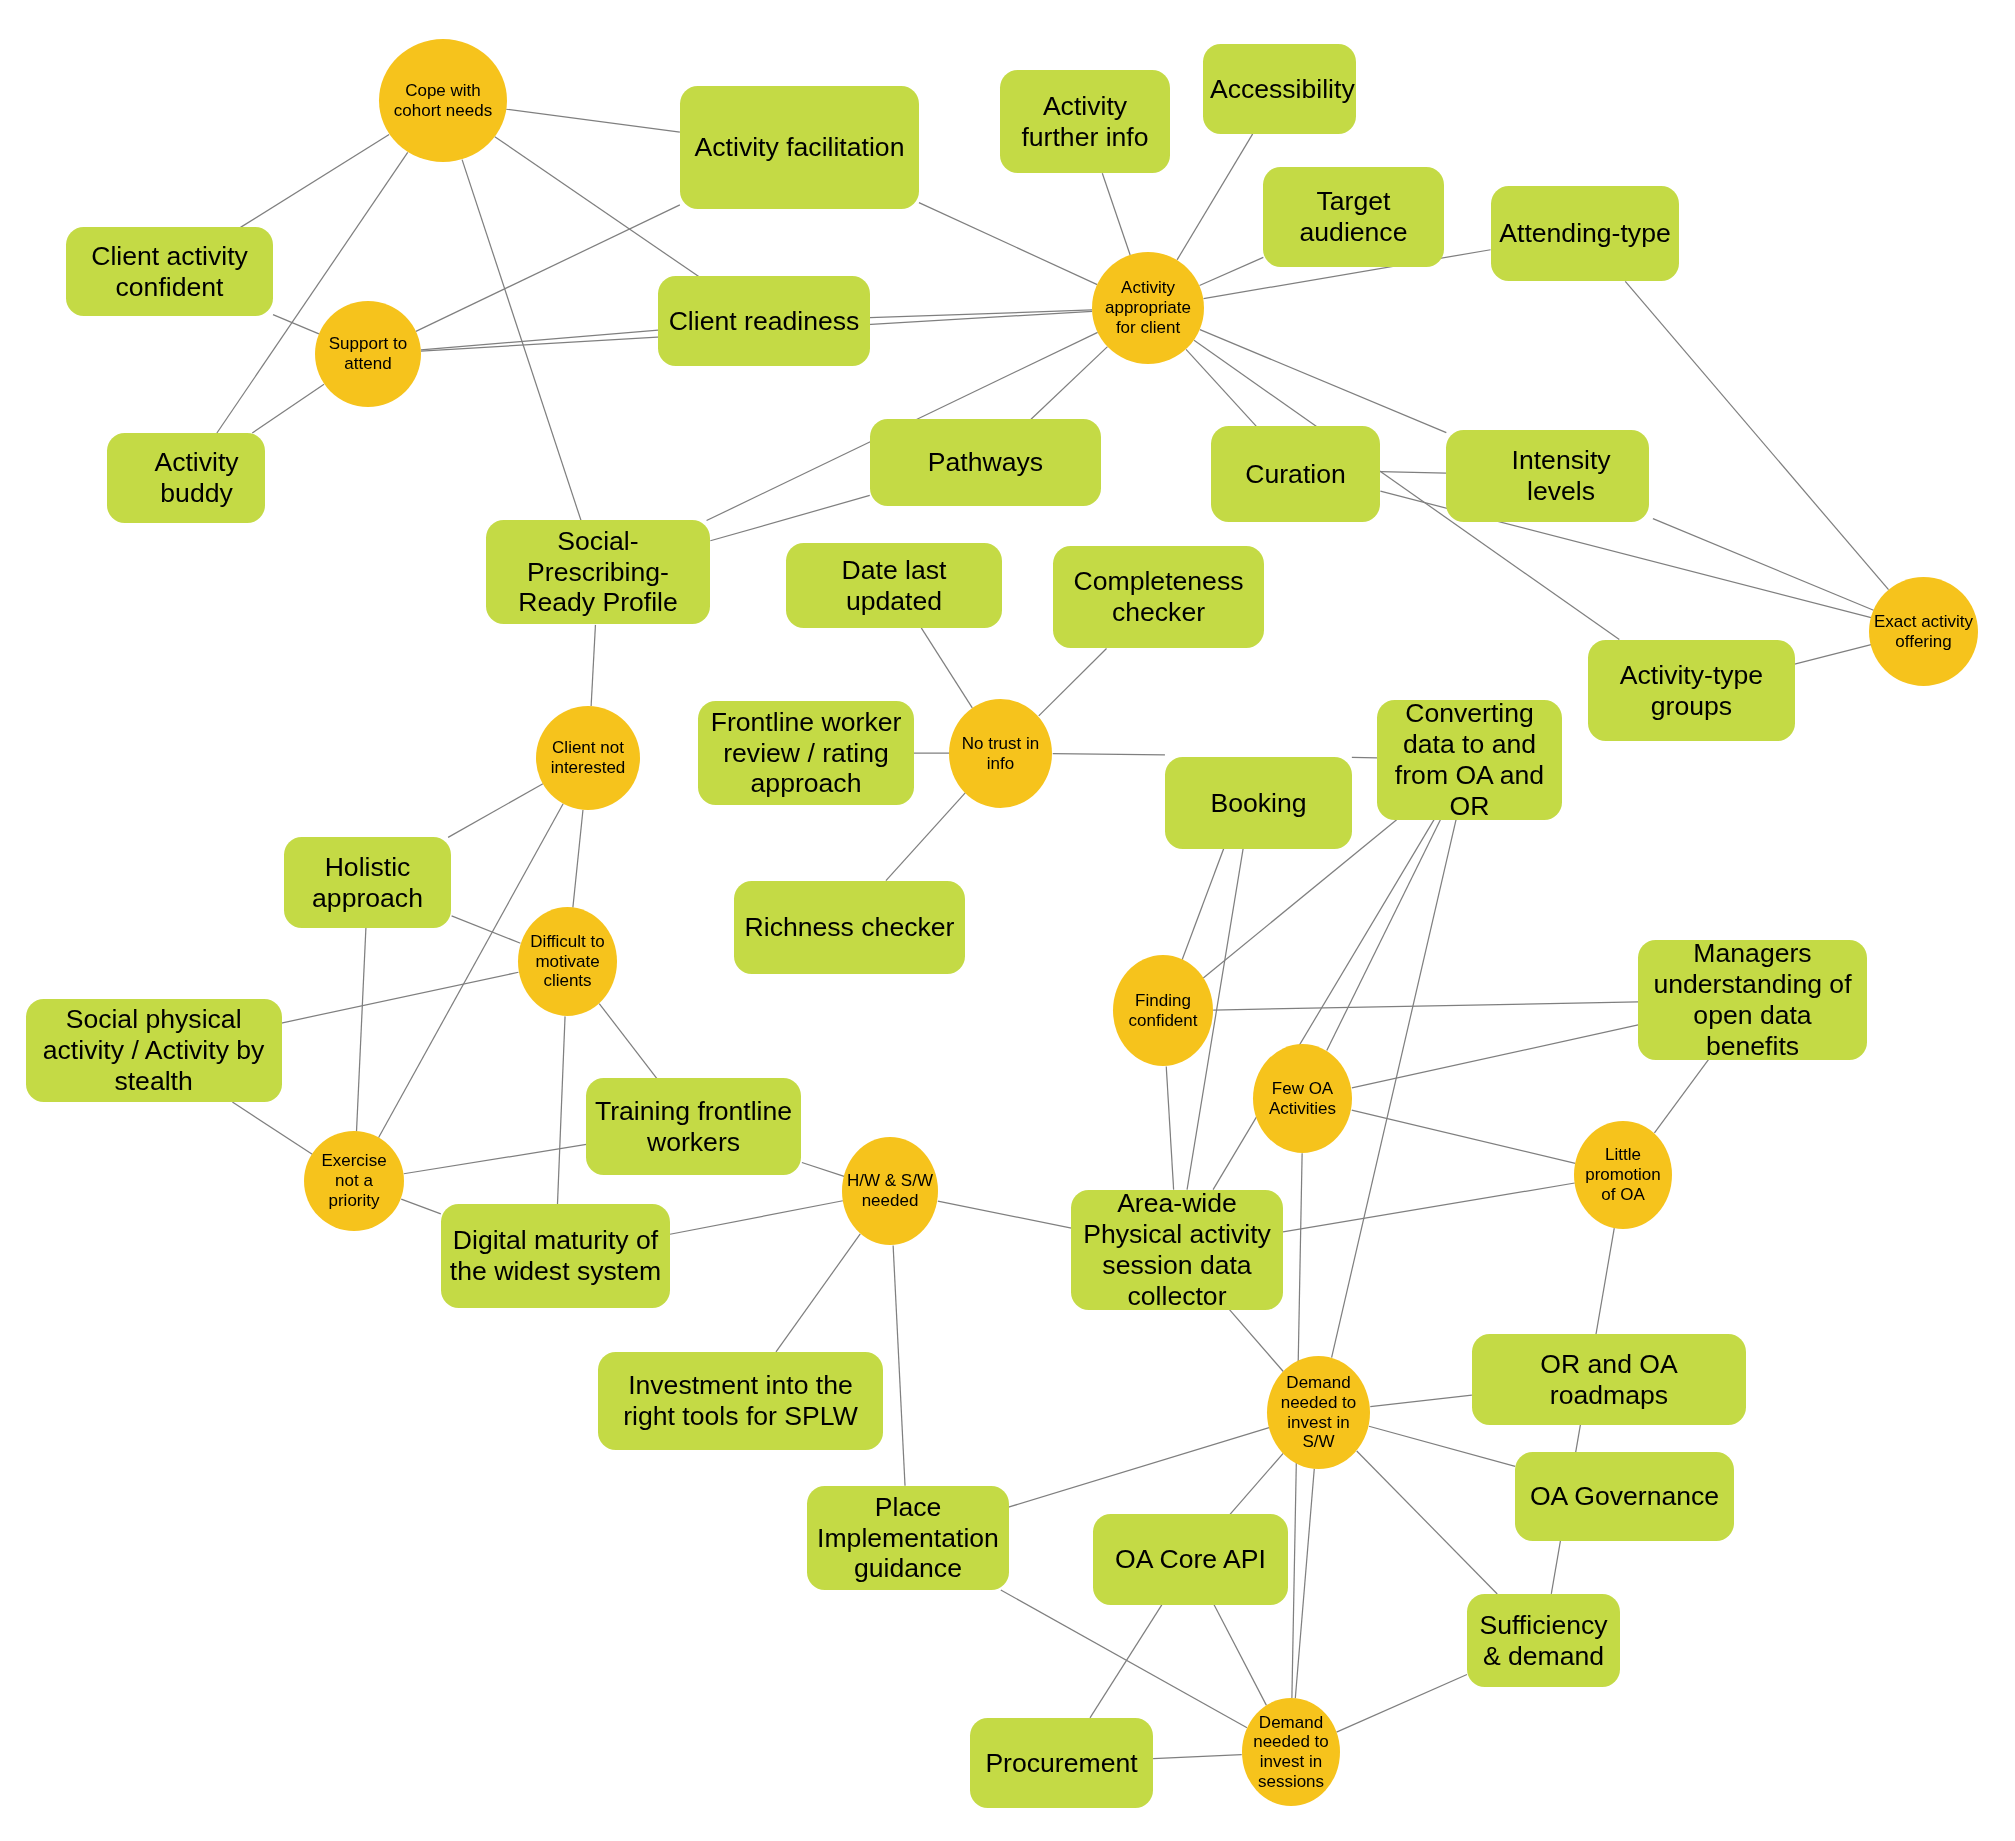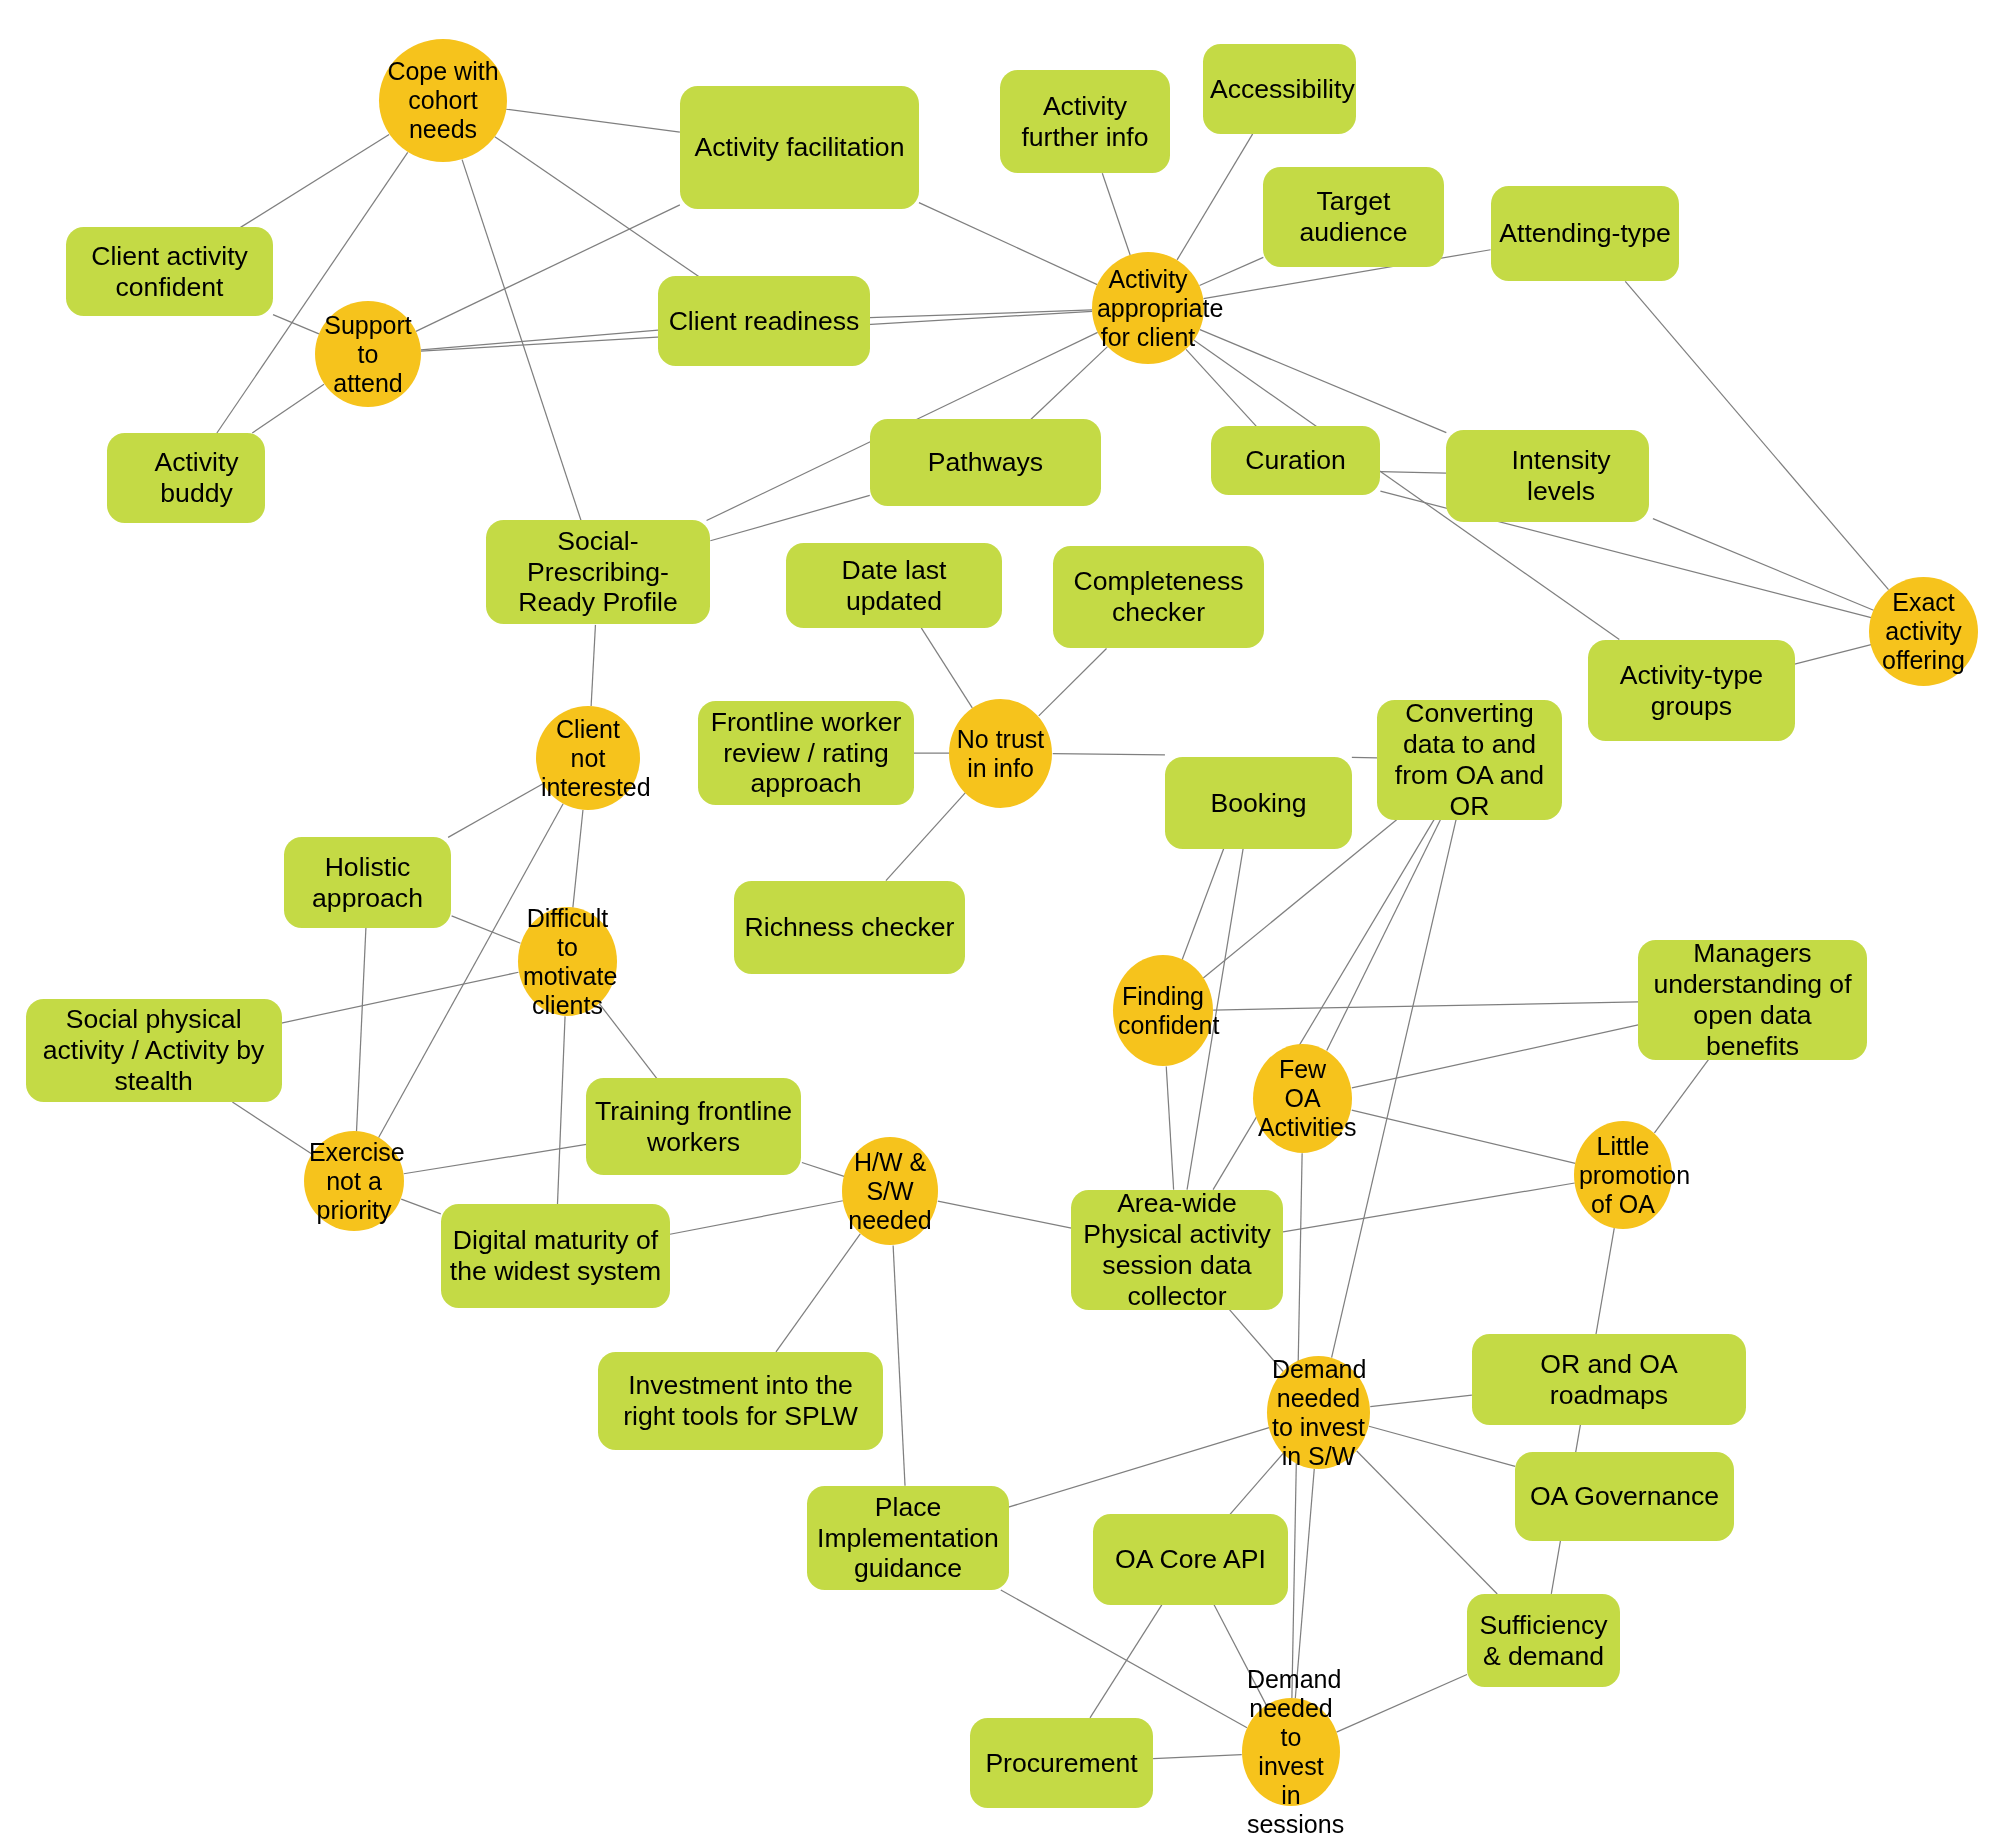--- a/index.html
+++ b/index.html
@@ -41,21 +41,21 @@
   .node.box {
     background: #c4da45;
     border-radius: 17.7px;
     font-family: "Liberation Sans", sans-serif;
     font-size: 26.6px;
   }
   .node.circle {
     background: #f6c31c;
     border-radius: 50%;
     font-family: "Liberation Sans", sans-serif;
-    font-size: 25px;
+    font-size: 17px;
     padding: 2px 4.9px;
   }
   .node .label {
     display: block;
     width: 100%;
   }
 </style>
 </head>
 <body>
 
@@ -168,21 +168,21 @@
       </div>
       <div class="node circle" style="left: 1092px; top: 252px; width: 112px; height: 112px;">
         <span class="label">Activity appropriate for client</span>
       </div>
       <div class="node box" style="left: 107px; top: 433px; width: 158px; height: 90px; padding-left: 28px;">
         <span class="label">Activity buddy</span>
       </div>
       <div class="node box" style="left: 870px; top: 419px; width: 231px; height: 87px;">
         <span class="label">Pathways</span>
       </div>
-      <div class="node box" style="left: 1211px; top: 426px; width: 169px; height: 69px;">
+      <div class="node box" style="left: 1211px; top: 426px; width: 169px; height: 96px;">
         <span class="label">Curation</span>
       </div>
       <div class="node box" style="left: 1446px; top: 430px; width: 203px; height: 92px; padding-left: 34px;">
         <span class="label">Intensity levels</span>
       </div>
       <div class="node box" style="left: 486px; top: 520px; width: 224px; height: 104px;">
         <span class="label">Social-Prescribing-Ready Profile</span>
       </div>
       <div class="node box" style="left: 786px; top: 543px; width: 216px; height: 85px;">
         <span class="label">Date last updated</span>

